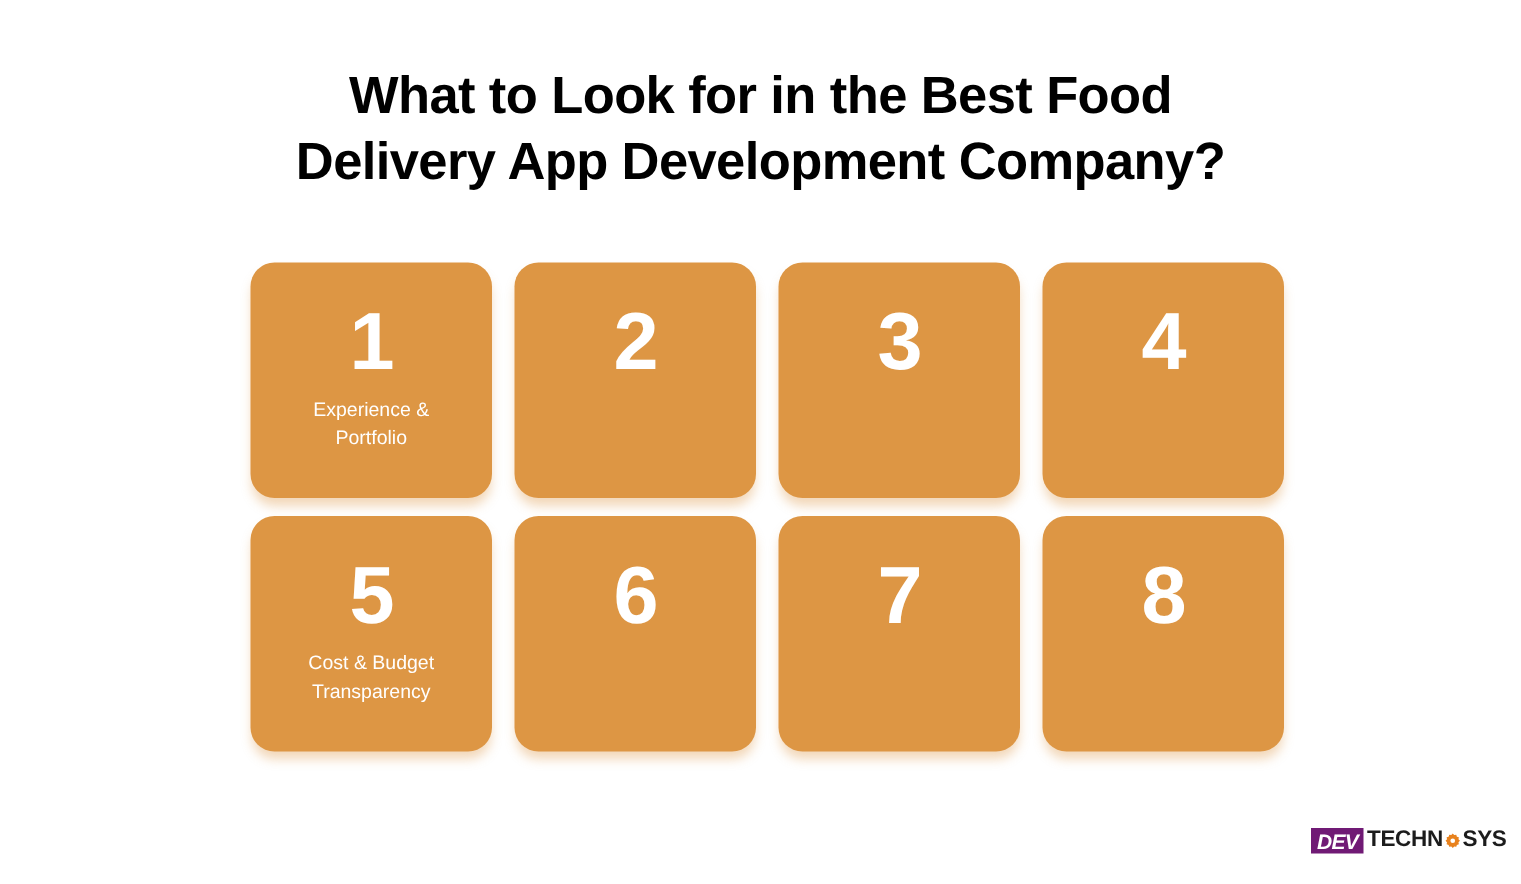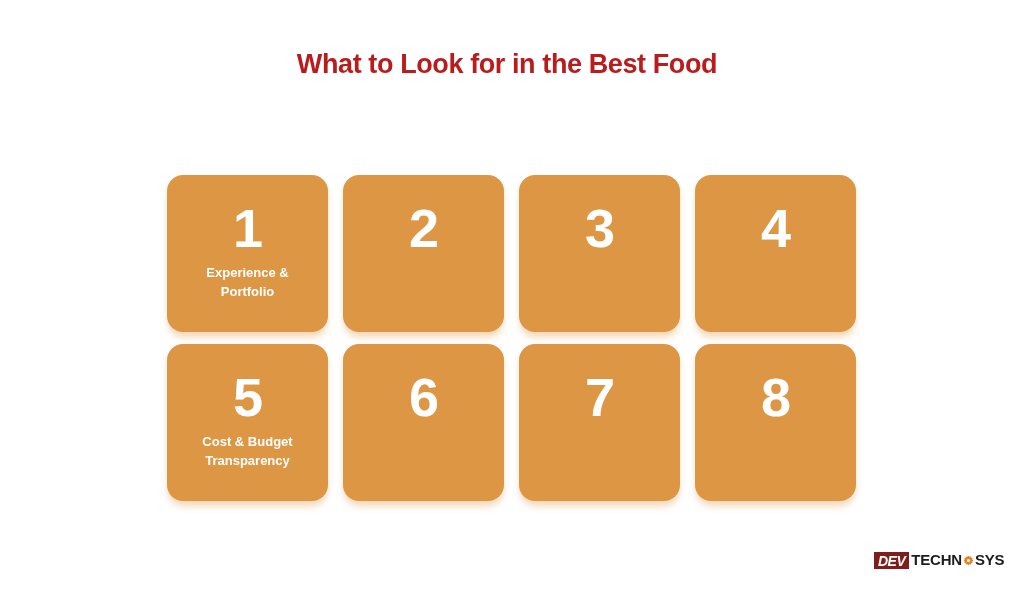--- a/index.html
+++ b/index.html
@@ -19,23 +19,23 @@
   .title-block {
     position: absolute;
     left: 0;
     top: 42px;
     width: 1014px;
     text-align: center;
   }
   .title-line {
     display: block;
     font-family: "Liberation Sans", sans-serif;
-    font-size: 27px;
-    font-weight: bold;
-    color: #b91c1c;
+    font-size: 35px;
+    font-weight: bold;
+    color: #000000;
     letter-spacing: -0.4px;
     line-height: 44px;
     white-space: nowrap;
   }
 
   
   .grid {
     position: absolute;
     left: 167px;
     top: 175px;
@@ -66,21 +66,21 @@
     font-family: "Liberation Sans", sans-serif;
     font-size: 54px;
     font-weight: bold;
     color: #ffffff;
     line-height: 62px;
     letter-spacing: -1px;
   }
   .card-label {
     font-family: "Liberation Sans", sans-serif;
     font-size: 13px;
-    font-weight: bold;
+    font-weight: normal;
     color: #ffffff;
     text-align: center;
     line-height: 19px;
     width: 185px;
     margin-top: 4px;
     white-space: pre-line;
   }
   
   .row-2 .card { padding-top: 22px; }
 
@@ -88,21 +88,21 @@
   .logo {
     position: absolute;
     left: 874px;
     top: 552px;
     display: flex;
     flex-direction: row;
     align-items: stretch;
     height: 24px;
   }
   .logo-dev {
-    background: #7f1d1d;
+    background: #701a75;
     color: #ffffff;
     font-family: "Liberation Sans", sans-serif;
     font-size: 14px;
     font-weight: bold;
     font-style: italic;
     letter-spacing: -0.5px;
     padding: 1px 4px 1px 4px;
     display: flex;
     align-items: center;
     line-height: 14px;
@@ -145,20 +145,21 @@
     line-height: 7px;
     margin-top: 1px;
     white-space: nowrap;
   }
 </style>
 </head>
 <body>
 
 <div class="title-block">
   <span class="title-line">What to Look for in the Best Food</span>
+  <span class="title-line">Delivery App Development Company?</span>
 </div>
 
 <div class="grid">
 
   <div class="row row-1">
     <div class="card">
       <div class="card-number">1</div>
       <div class="card-label">Experience &amp;
 Portfolio</div>
     </div>

